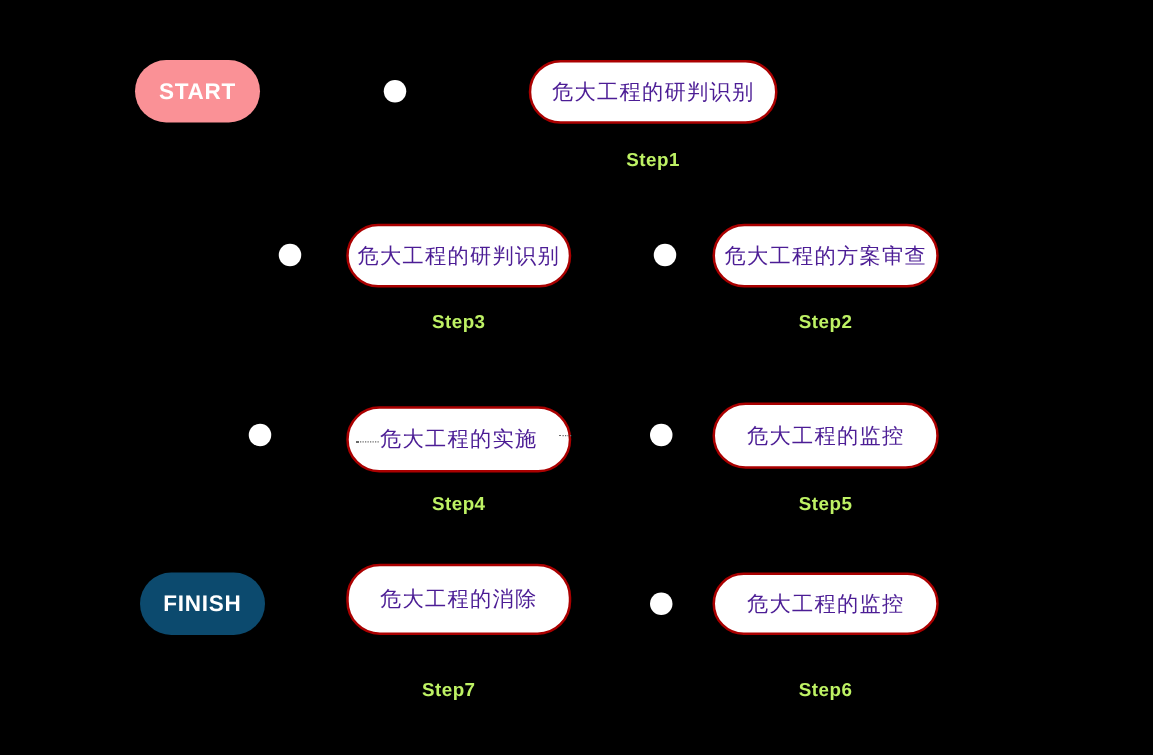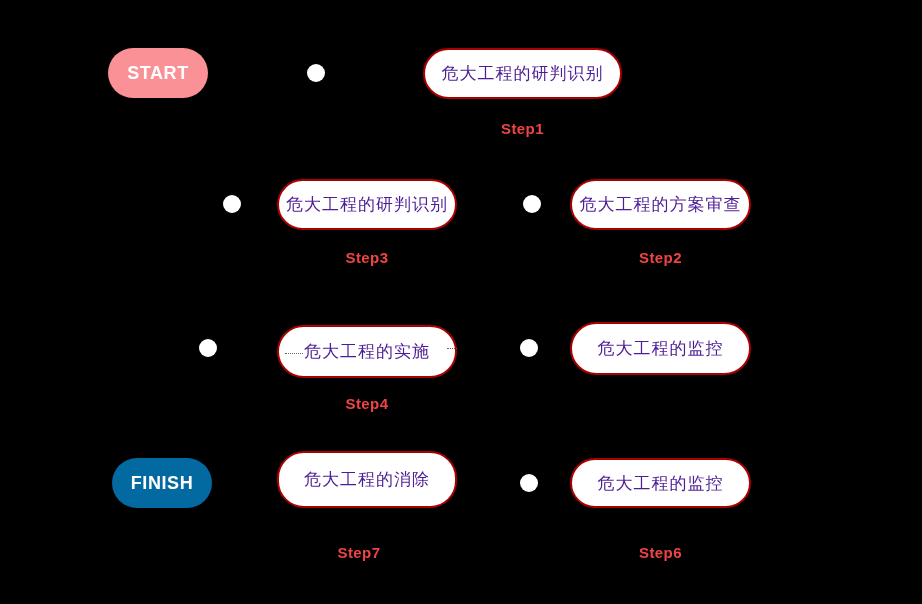--- a/index.html
+++ b/index.html
@@ -23,21 +23,21 @@
     align-items: center;
     justify-content: center;
     border-radius: 26px;
     color: #ffffff;
     font-weight: bold;
     font-size: 18px;
     letter-spacing: 0.6px;
     box-sizing: border-box;
   }
   .pill-start { background: #fa9196; }
-  .pill-finish { background: #0369a1; }
+  .pill-finish { background: #0c4a6e; }
 
   
   .node {
     position: absolute;
     box-sizing: border-box;
     background: #ffffff;
     border: 2.5px solid #aa0000;
     border-radius: 27px;
     display: flex;
     align-items: center;
@@ -48,21 +48,21 @@
     white-space: nowrap;
   }
   .node-label {
     display: block;
     line-height: 1;
   }
 
   
   .caption {
     position: absolute;
-    color: #ef4444;
+    color: #bef264;
     font-size: 15px;
     font-weight: bold;
     letter-spacing: 0.4px;
     text-align: center;
     white-space: nowrap;
   }
 
   
   .dot {
     position: absolute;
@@ -116,20 +116,21 @@
     <span class="node-label">危大工程的实施</span>
     <span class="dash-frag" style="left:168px; top:21px; width:10px;"></span>
   </div>
   <div class="caption" style="left:277px; top:395px; width:180px;">Step4</div>
 
   <div class="dot" style="left:520px; top:339px;"></div>
 
   <div class="node" style="left:570px; top:322px; width:181px; height:53px;">
     <span class="node-label">危大工程的监控</span>
   </div>
+  <div class="caption" style="left:570px; top:395px; width:181px;">Step5</div>
 
   <div class="pill pill-finish" style="left:112px; top:458px; width:100px; height:50px;">
     <span>FINISH</span>
   </div>
 
   <div class="node" style="left:277px; top:451px; width:180px; height:57px;">
     <span class="node-label">危大工程的消除</span>
   </div>
   <div class="caption" style="left:269px; top:544px; width:180px;">Step7</div>
 

